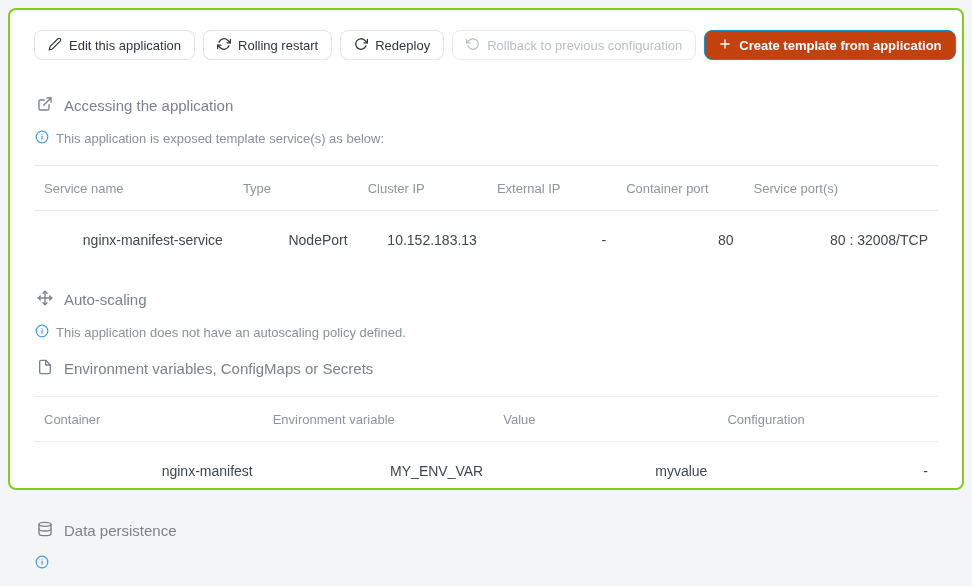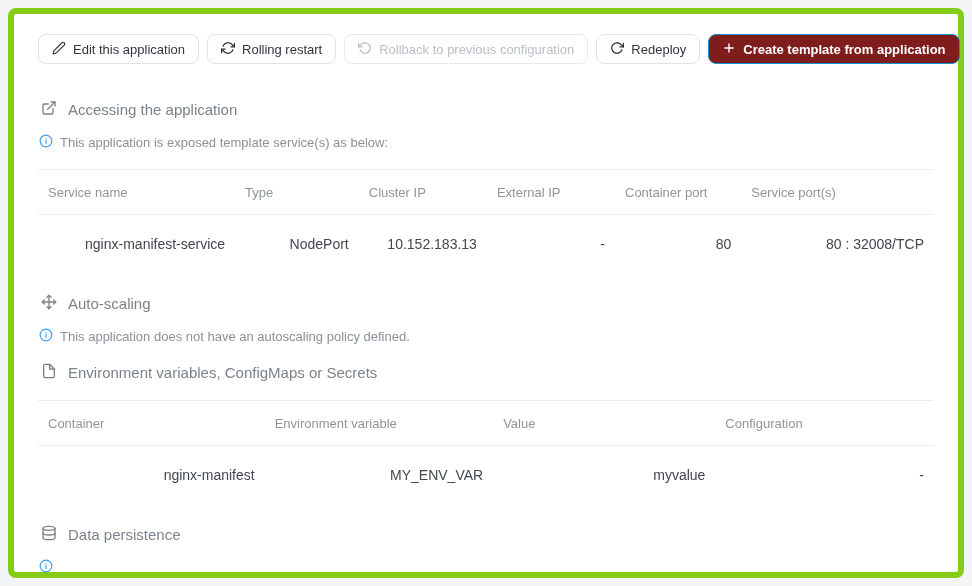--- a/index.html
+++ b/index.html
@@ -5,23 +5,23 @@
   * { box-sizing: border-box; margin: 0; padding: 0; }
   html, body {
     width: 972px; height: 586px;
     background: #f4f5f7;
     font-family: "Liberation Sans", sans-serif;
     overflow: hidden;
   }
   .card {
     position: absolute;
     left: 8px; top: 8px;
-    width: 956px; height: 570px;
+    width: 956px; height: 482px;
     background: #ffffff;
-    border: 6px solid #84cc16;
+    border: 2px solid #84cc16;
     border-radius: 8px;
     padding: 20px 24px;
   }
   
   .toolbar { display: flex; gap: 8px; align-items: center; }
   .btn {
     display: inline-flex; align-items: center; gap: 7px;
     height: 30px; padding: 0 13px;
     background: #ffffff;
     border: 1px solid #dfe2e6;
@@ -30,21 +30,21 @@
     font-family: "Liberation Sans", sans-serif;
     cursor: pointer; white-space: nowrap;
   }
   .btn svg { flex: 0 0 auto; }
   .btn.disabled {
     color: #b9bfc6;
     border-color: #e7e9ec;
     cursor: default;
   }
   .btn.primary {
-    background: #7f1d1d;
+    background: #c2410c;
     border-color: #1095d2;
     color: #ffffff;
     font-weight: bold;
   }
   
   .section-head {
     display: flex; align-items: center; gap: 11px;
     color: #7a828b; font-size: 15px;
     margin-left: 3px;
   }
@@ -93,37 +93,37 @@
     <button class="btn">
       <span>
         <svg width="14" height="14" viewBox="0 0 24 24" fill="none" stroke="currentColor" stroke-width="2.2" stroke-linecap="round" stroke-linejoin="round">
             <polyline points="23 4 23 10 17 10"></polyline>
             <polyline points="1 20 1 14 7 14"></polyline>
             <path d="M3.51 9a9 9 0 0 1 14.85-3.36L23 10M1 14l4.64 4.36A9 9 0 0 0 20.49 15"></path>
           </svg>
       </span>
       <span>Rolling restart</span>
     </button>
+    <button class="btn">
+      <span>
+        <svg width="14" height="14" viewBox="0 0 24 24" fill="none" stroke="currentColor" stroke-width="2.2" stroke-linecap="round" stroke-linejoin="round">
+            <polyline points="23 4 23 10 17 10"></polyline>
+            <path d="M20.49 15a9 9 0 1 1-2.12-9.36L23 10"></path>
+          </svg>
+      </span>
+      <span>Redeploy</span>
+    </button>
     <button class="btn disabled">
       <span>
         <svg width="14" height="14" viewBox="0 0 24 24" fill="none" stroke="currentColor" stroke-width="2.2" stroke-linecap="round" stroke-linejoin="round">
             <polyline points="1 4 1 10 7 10"></polyline>
             <path d="M3.51 15a9 9 0 1 0 2.13-9.36L1 10"></path>
           </svg>
       </span>
       <span>Rollback to previous configuration</span>
-    </button>
-    <button class="btn">
-      <span>
-        <svg width="14" height="14" viewBox="0 0 24 24" fill="none" stroke="currentColor" stroke-width="2.2" stroke-linecap="round" stroke-linejoin="round">
-            <polyline points="23 4 23 10 17 10"></polyline>
-            <path d="M20.49 15a9 9 0 1 1-2.12-9.36L23 10"></path>
-          </svg>
-      </span>
-      <span>Redeploy</span>
     </button>
     <button class="btn primary">
       <span>
         <svg width="14" height="14" viewBox="0 0 24 24" fill="none" stroke="currentColor" stroke-width="2.4" stroke-linecap="round" stroke-linejoin="round">
             <line x1="12" y1="5" x2="12" y2="19"></line>
             <line x1="5" y1="12" x2="19" y2="12"></line>
           </svg>
       </span>
       <span>Create template from application</span>
     </button>

